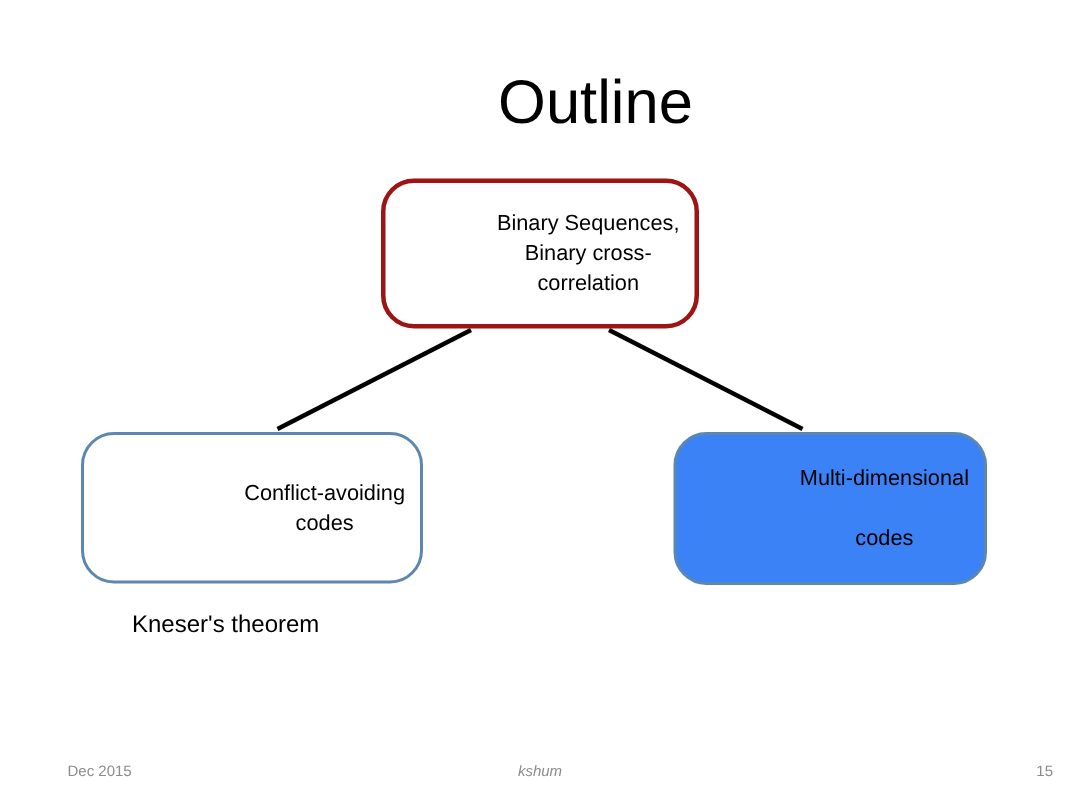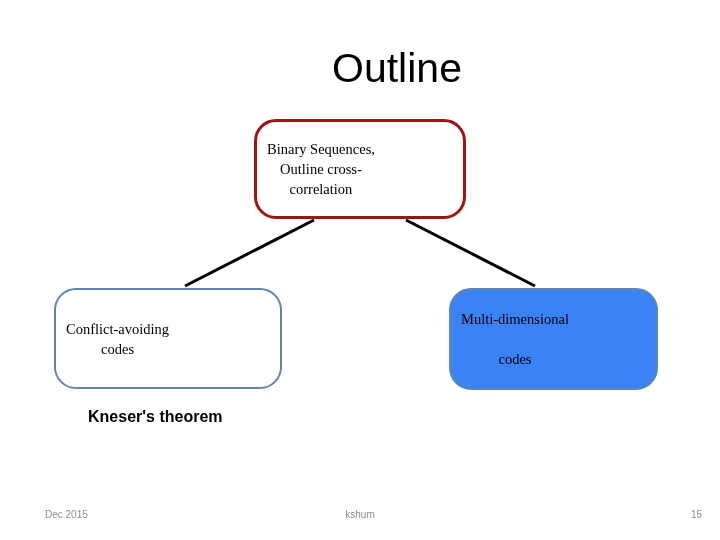--- a/index.html
+++ b/index.html
@@ -47,24 +47,23 @@
     width: 720px;
     height: 540px;
   }
 
   
   .node-box {
     position: absolute;
     box-sizing: border-box;
     display: flex;
     align-items: center;
-    justify-content: flex-start;
+    justify-content: flex-end;
     text-align: center;
     border-radius: 20px;
-    font-family: Liberation Serif, serif;
   }
   .node-label {
     font-size: 14.5px;
     line-height: 20px;
     color: #000000;
     padding: 0 10px;
   }
 
   
   #node-binary-sequences {
@@ -98,55 +97,55 @@
     border: 2px solid #5B87B0;
     border-radius: 22px;
   }
 
   
   #kneser-theorem {
     position: absolute;
     left: 88px;
     top: 406px;
     font-size: 16px;
-    font-weight: bold;
+    font-weight: normal;
     line-height: 22px;
     color: #000000;
     white-space: nowrap;
   }
 
   
   .footer-text {
     position: absolute;
     top: 508px;
     font-size: 10px;
     line-height: 14px;
     color: #8C8C8C;
     white-space: nowrap;
   }
   #footer-date  { left: 45px; }
-  #footer-author{ left: 0; width: 720px; text-align: center; }
+  #footer-author{ left: 0; width: 720px; text-align: center; font-style: italic; }
   #footer-page  { left: 0; width: 720px; text-align: right; padding-right: 18px; box-sizing: border-box; }
 </style>
 </head>
 <body>
 
 <div id="slide">
 
   <div id="slide-title">Outline</div>
 
   <svg id="connectors" viewBox="0 0 720 540" width="720" height="540" xmlns="http://www.w3.org/2000/svg">
     <line x1="314" y1="220" x2="185" y2="286" stroke="#000000" stroke-width="3"></line>
     <line x1="406" y1="220" x2="535" y2="286" stroke="#000000" stroke-width="3"></line>
   </svg>
 
   <div class="node-box" id="node-binary-sequences">
     <div class="node-label">
       <span>Binary Sequences,</span><br>
-      <span>Outline cross-</span><br>
+      <span>Binary cross-</span><br>
       <span>correlation</span>
     </div>
   </div>
 
   <div class="node-box" id="node-conflict-avoiding">
     <div class="node-label">
       <span>Conflict-avoiding</span><br>
       <span>codes</span>
     </div>
   </div>

